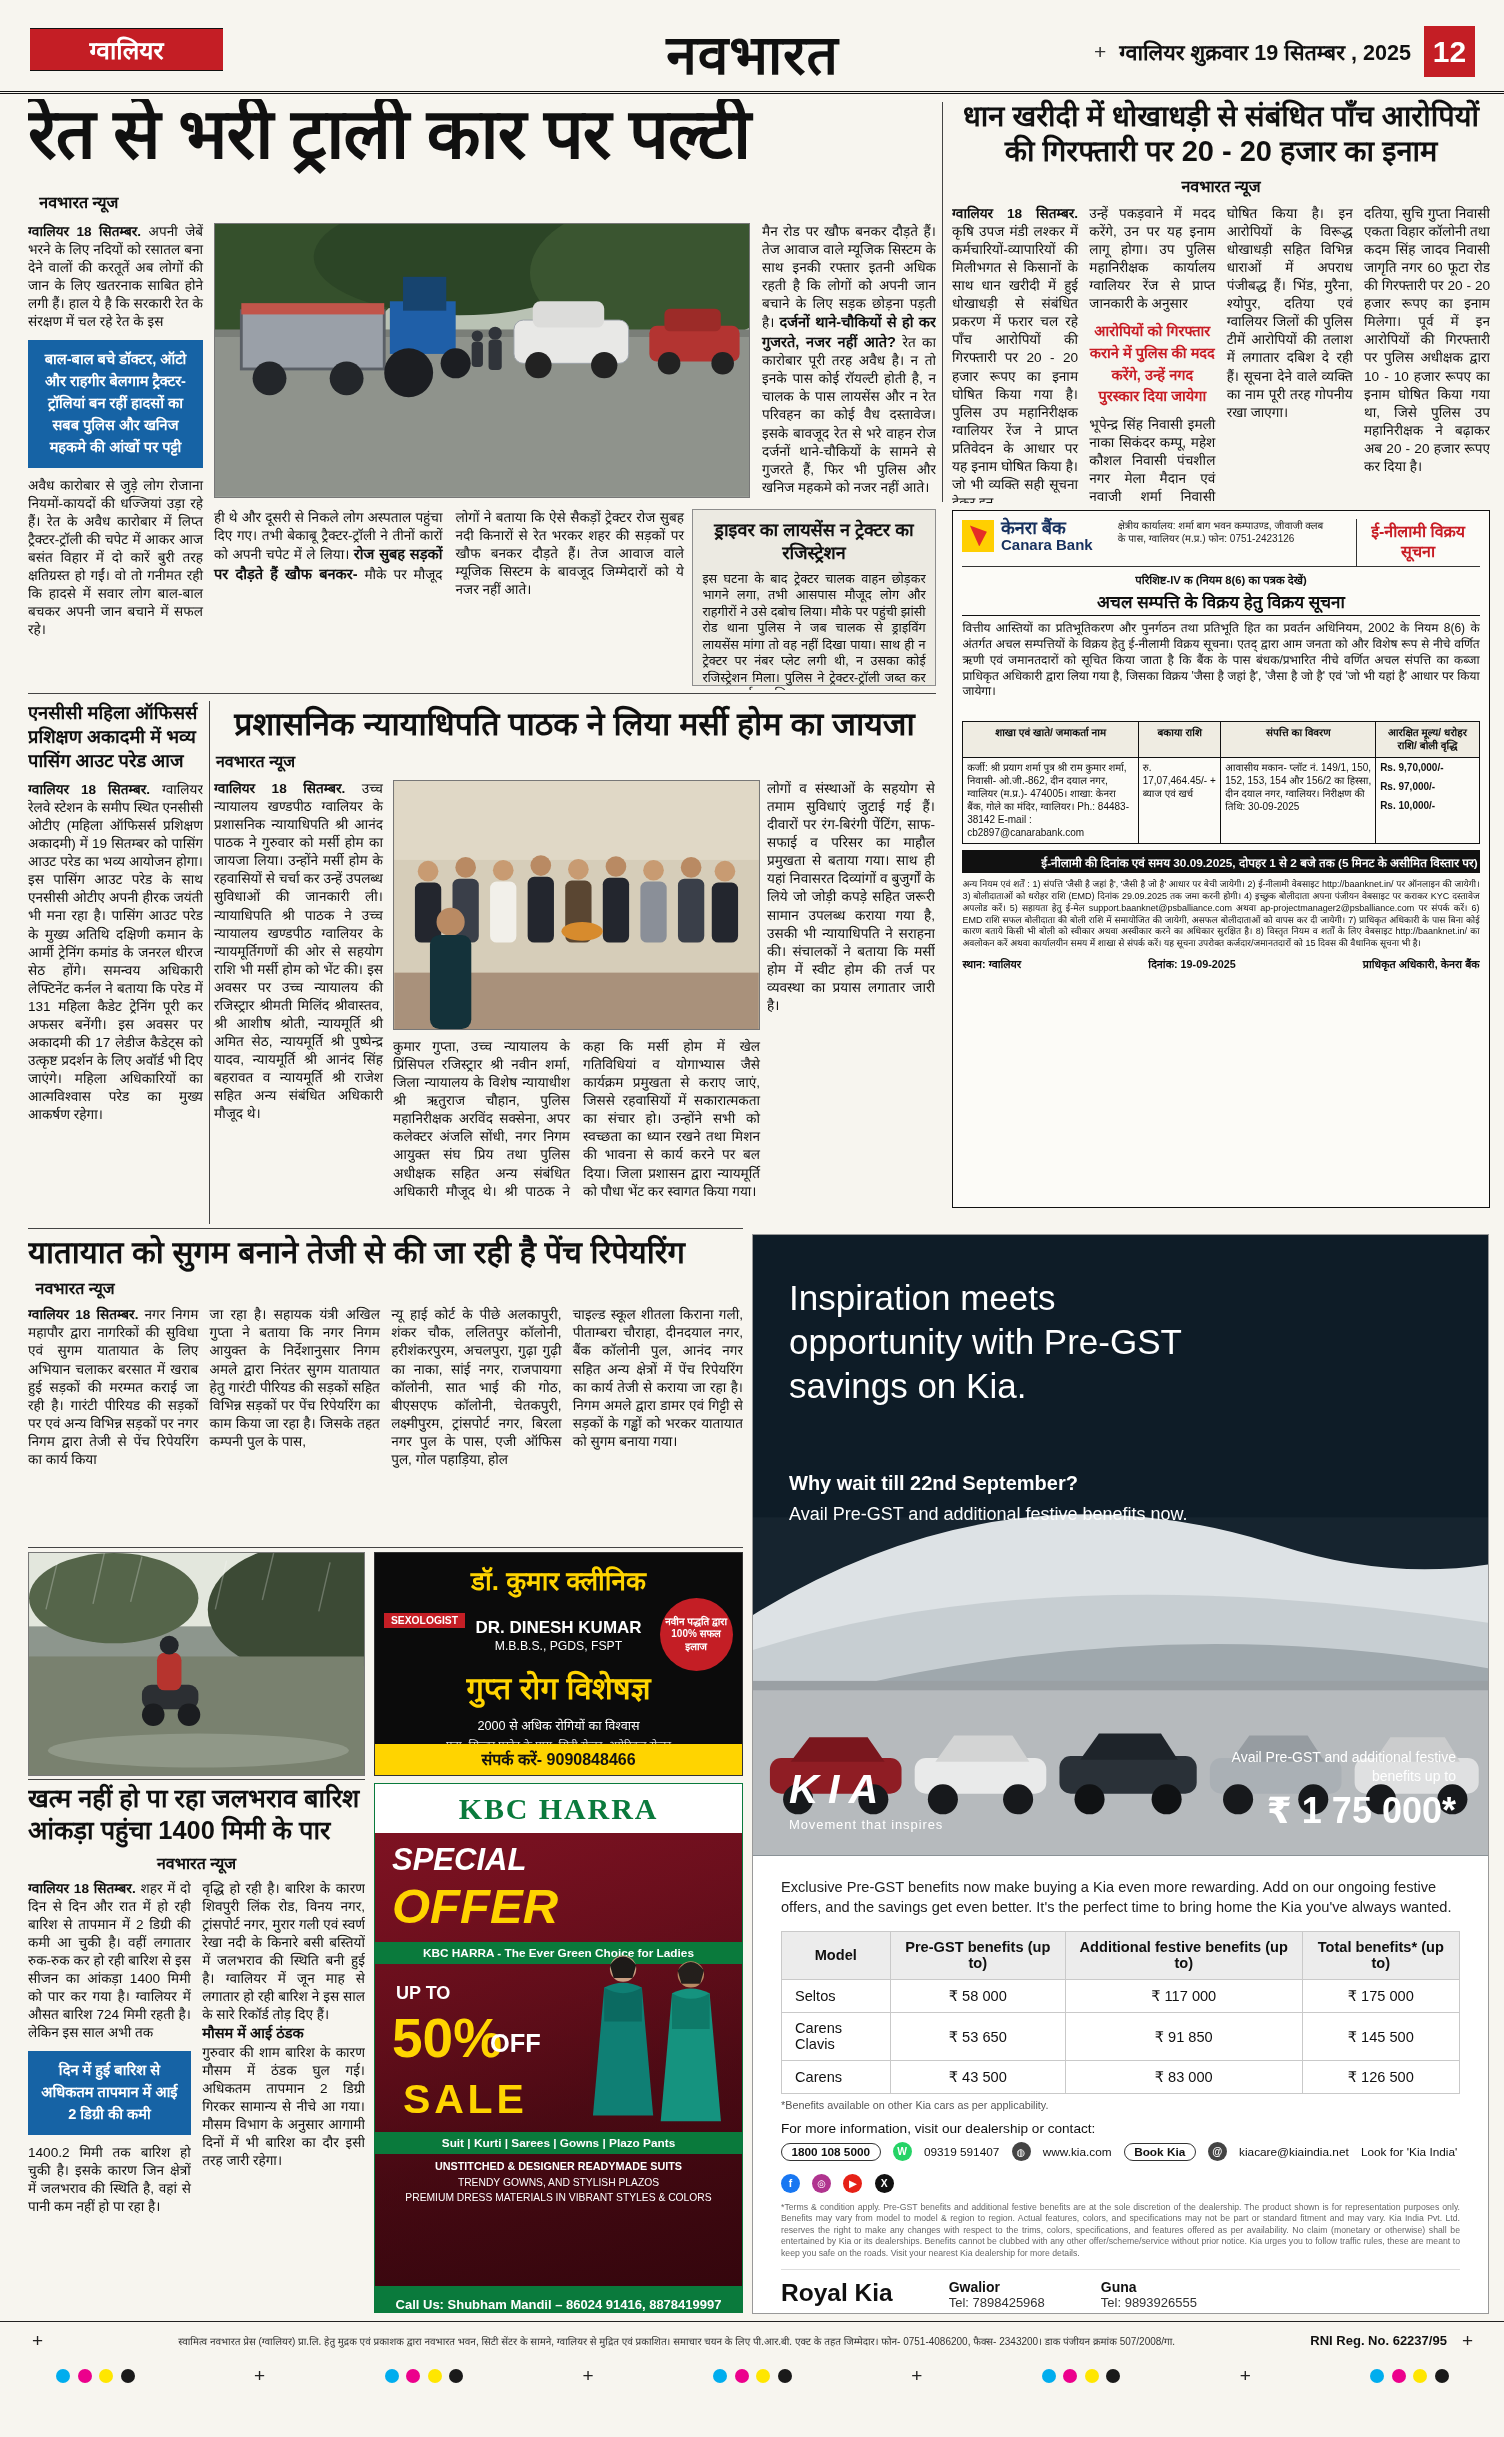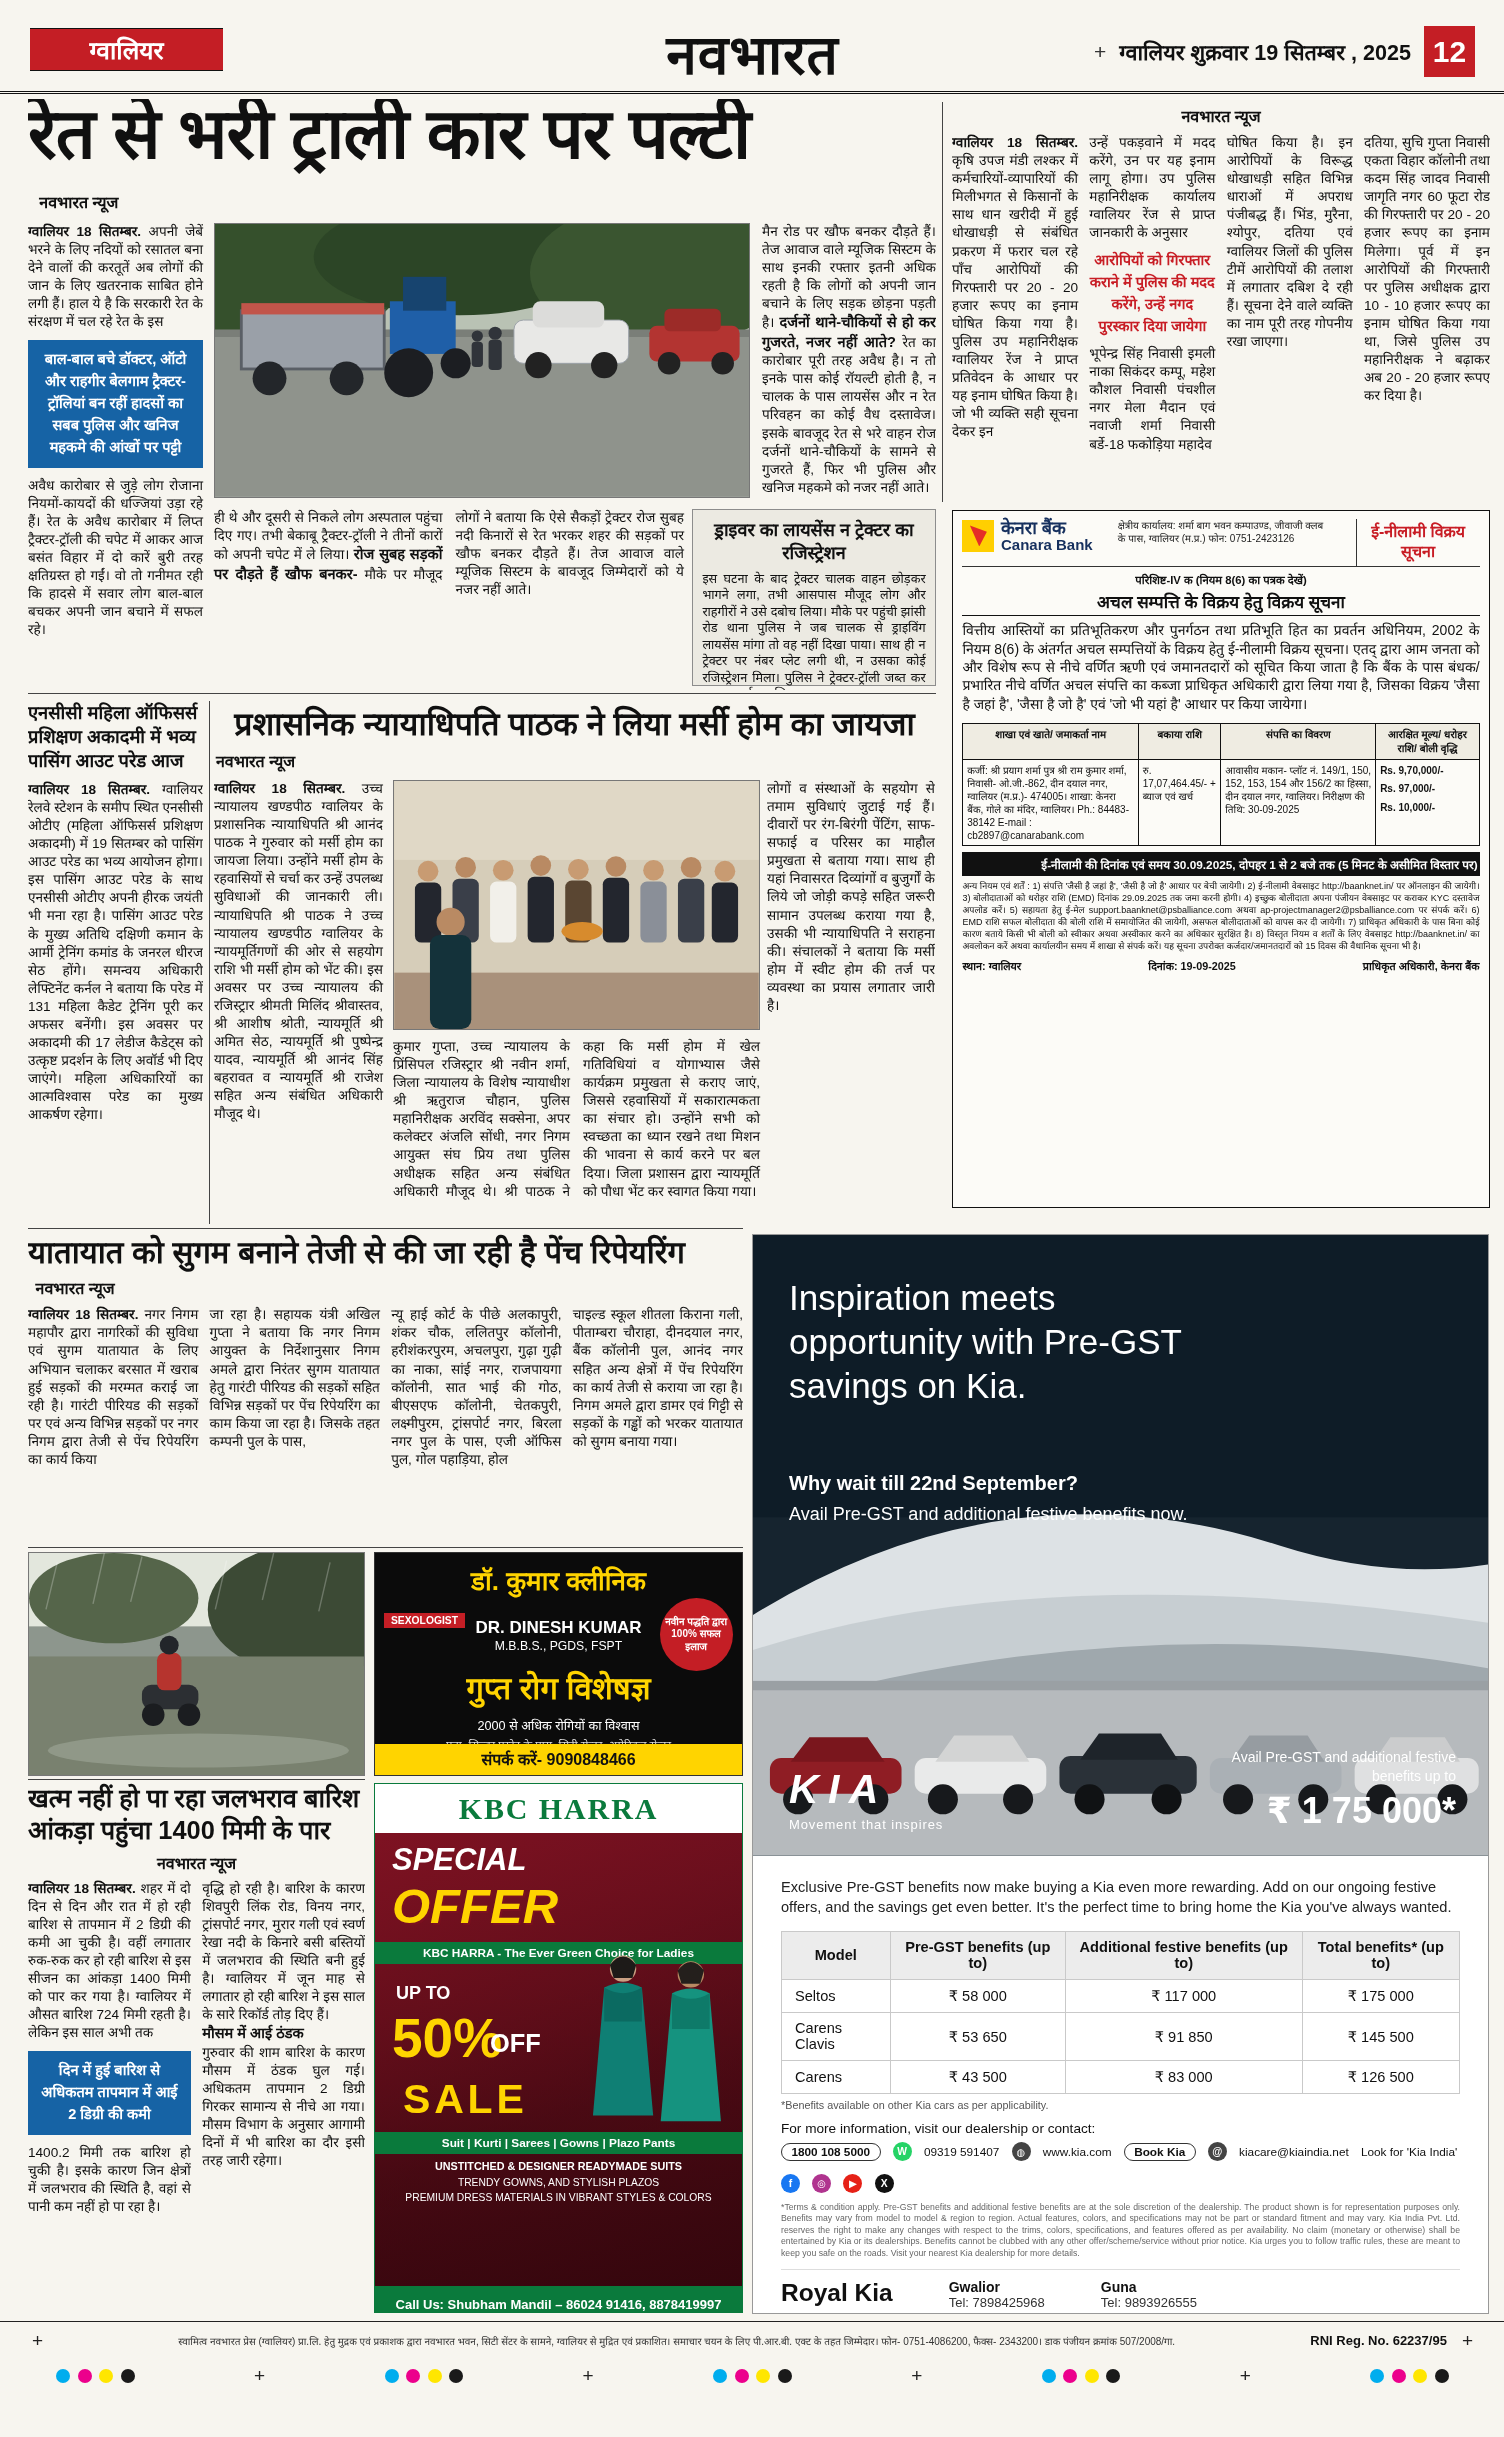--- a/index.html
+++ b/index.html
@@ -60,21 +60,21 @@
   .cn-mark{width:32px;height:32px;background:#ffcf01;position:relative;flex:0 0 auto}
   .cn-mark:before{content:"";position:absolute;left:7.5px;top:5.6px;width:17px;height:21px;background:#e52d27;
                   clip-path:polygon(0 0,100% 30%,55% 100%)}
   .cn-name{line-height:1.05}
   .cn-name .hi{font-size:18px;font-weight:800;color:#16305e}
   .cn-name .en{font-size:15px;font-weight:800;color:#16305e}
   .cn-office{flex:1;font-size:10px;line-height:1.3;color:#222}
   .cn-side{width:124px;text-align:center;color:#c81d25;font-weight:800;font-size:16px;line-height:1.25;border-left:0.9px solid #333;padding:3.8px}
   .cn-append{text-align:center;font-size:11.3px;font-weight:700;margin-top:4.7px}
   .cn-band{text-align:center;font-size:17px;font-weight:800;border-bottom:1.9px solid #111;padding:2.8px 0;margin-bottom:4.7px}
-  .cn-legal{font-size:14px;line-height:1.32;text-align:justify;margin-bottom:10px}
+  .cn-legal{font-size:12px;line-height:1.32;text-align:justify;margin-bottom:21px}
   .cn-table{width:100%;border-collapse:collapse;font-size:10px;margin-bottom:5.6px}
   .cn-table th,.cn-table td{border:0.9px solid #111;padding:3.8px;vertical-align:top;text-align:left;line-height:1.3}
   .cn-table th{text-align:center;font-size:10.3px;background:#efece2}
   .cn-res div{font-weight:800;margin-bottom:5.6px;white-space:nowrap}
   .cn-black{background:#111;color:#fff;text-align:right;font-size:11.8px;font-weight:700;padding:3.8px 1.9px;margin-bottom:5.6px}
   .cn-terms{font-size:9px;line-height:1.32;text-align:justify;margin-bottom:5.6px}
   .cn-foot{display:flex;justify-content:space-between;font-size:10.8px;font-weight:800}
 
   
   .mercy{left:214px;top:701px;width:721px;height:523px}
@@ -250,20 +250,21 @@
   <div class="rule-h" style="left:28px;top:1228px;width:715px"></div>
   <div class="rule-h" style="left:28px;top:1547px;width:715px"></div>
   <div class="rule-h" style="left:28px;top:1779px;width:337px"></div>
 
   <section class="ncc">
     <h3>एनसीसी महिला ऑफिसर्स प्रशिक्षण अकादमी में भव्य पासिंग आउट परेड आज</h3>
     <p class="bt"><b class="cd">ग्वालियर 18 सितम्बर.</b> <span>ग्वालियर रेलवे स्टेशन के समीप स्थित एनसीसी ओटीए (महिला ऑफिसर्स प्रशिक्षण अकादमी) में 19 सितम्बर को पासिंग आउट परेड का भव्य आयोजन होगा। इस पासिंग आउट परेड के साथ एनसीसी ओटीए अपनी हीरक जयंती भी मना रहा है। पासिंग आउट परेड के मुख्य अतिथि दक्षिणी कमान के आर्मी ट्रेनिंग कमांड के जनरल धीरज सेठ होंगे। समन्वय अधिकारी लेफ्टिनेंट कर्नल ने बताया कि परेड में 131 महिला कैडेट ट्रेनिंग पूरी कर अफसर बनेंगी। इस अवसर पर अकादमी की 17 लेडीज कैडेट्स को उत्कृष्ट प्रदर्शन के लिए अवॉर्ड भी दिए जाएंगे। महिला अधिकारियों का आत्मविश्वास परेड का मुख्य आकर्षण रहेगा।</span></p>
   </section>
 
   <section class="paddy">
+    <h2>धान खरीदी में धोखाधड़ी से संबंधित पाँच आरोपियों की गिरफ्तारी पर 20 - 20 हजार का इनाम</h2>
     <span class="byl">नवभारत न्यूज</span>
     <div class="cols4">
       <div>
           <p class="bt"><b class="cd">ग्वालियर 18 सितम्बर.</b> <span>कृषि उपज मंडी लश्कर में कर्मचारियों-व्यापारियों की मिलीभगत से किसानों के साथ धान खरीदी में हुई धोखाधड़ी से संबंधित प्रकरण में फरार चल रहे पाँच आरोपियों की गिरफ्तारी पर 20 - 20 हजार रूपए का इनाम घोषित किया गया है। पुलिस उप महानिरीक्षक ग्वालियर रेंज ने प्राप्त प्रतिवेदन के आधार पर यह इनाम घोषित किया है। जो भी व्यक्ति सही सूचना देकर इन</span></p>
         </div>
       <div>
         <p class="bt">उन्हें पकड़वाने में मदद करेंगे, उन पर यह इनाम लागू होगा। उप पुलिस महानिरीक्षक कार्यालय ग्वालियर रेंज से प्राप्त जानकारी के अनुसार</p>
         <div class="redbox">आरोपियों को गिरफ्तार कराने में पुलिस की मदद करेंगे, उन्हें नगद पुरस्कार दिया जायेगा</div>
         <p class="bt">भूपेन्द्र सिंह निवासी इमली नाका सिकंदर कम्पू, महेश कौशल निवासी पंचशील नगर मेला मैदान एवं नवाजी शर्मा निवासी बर्डे-18 फकोड़िया महादेव</p>
       </div>

